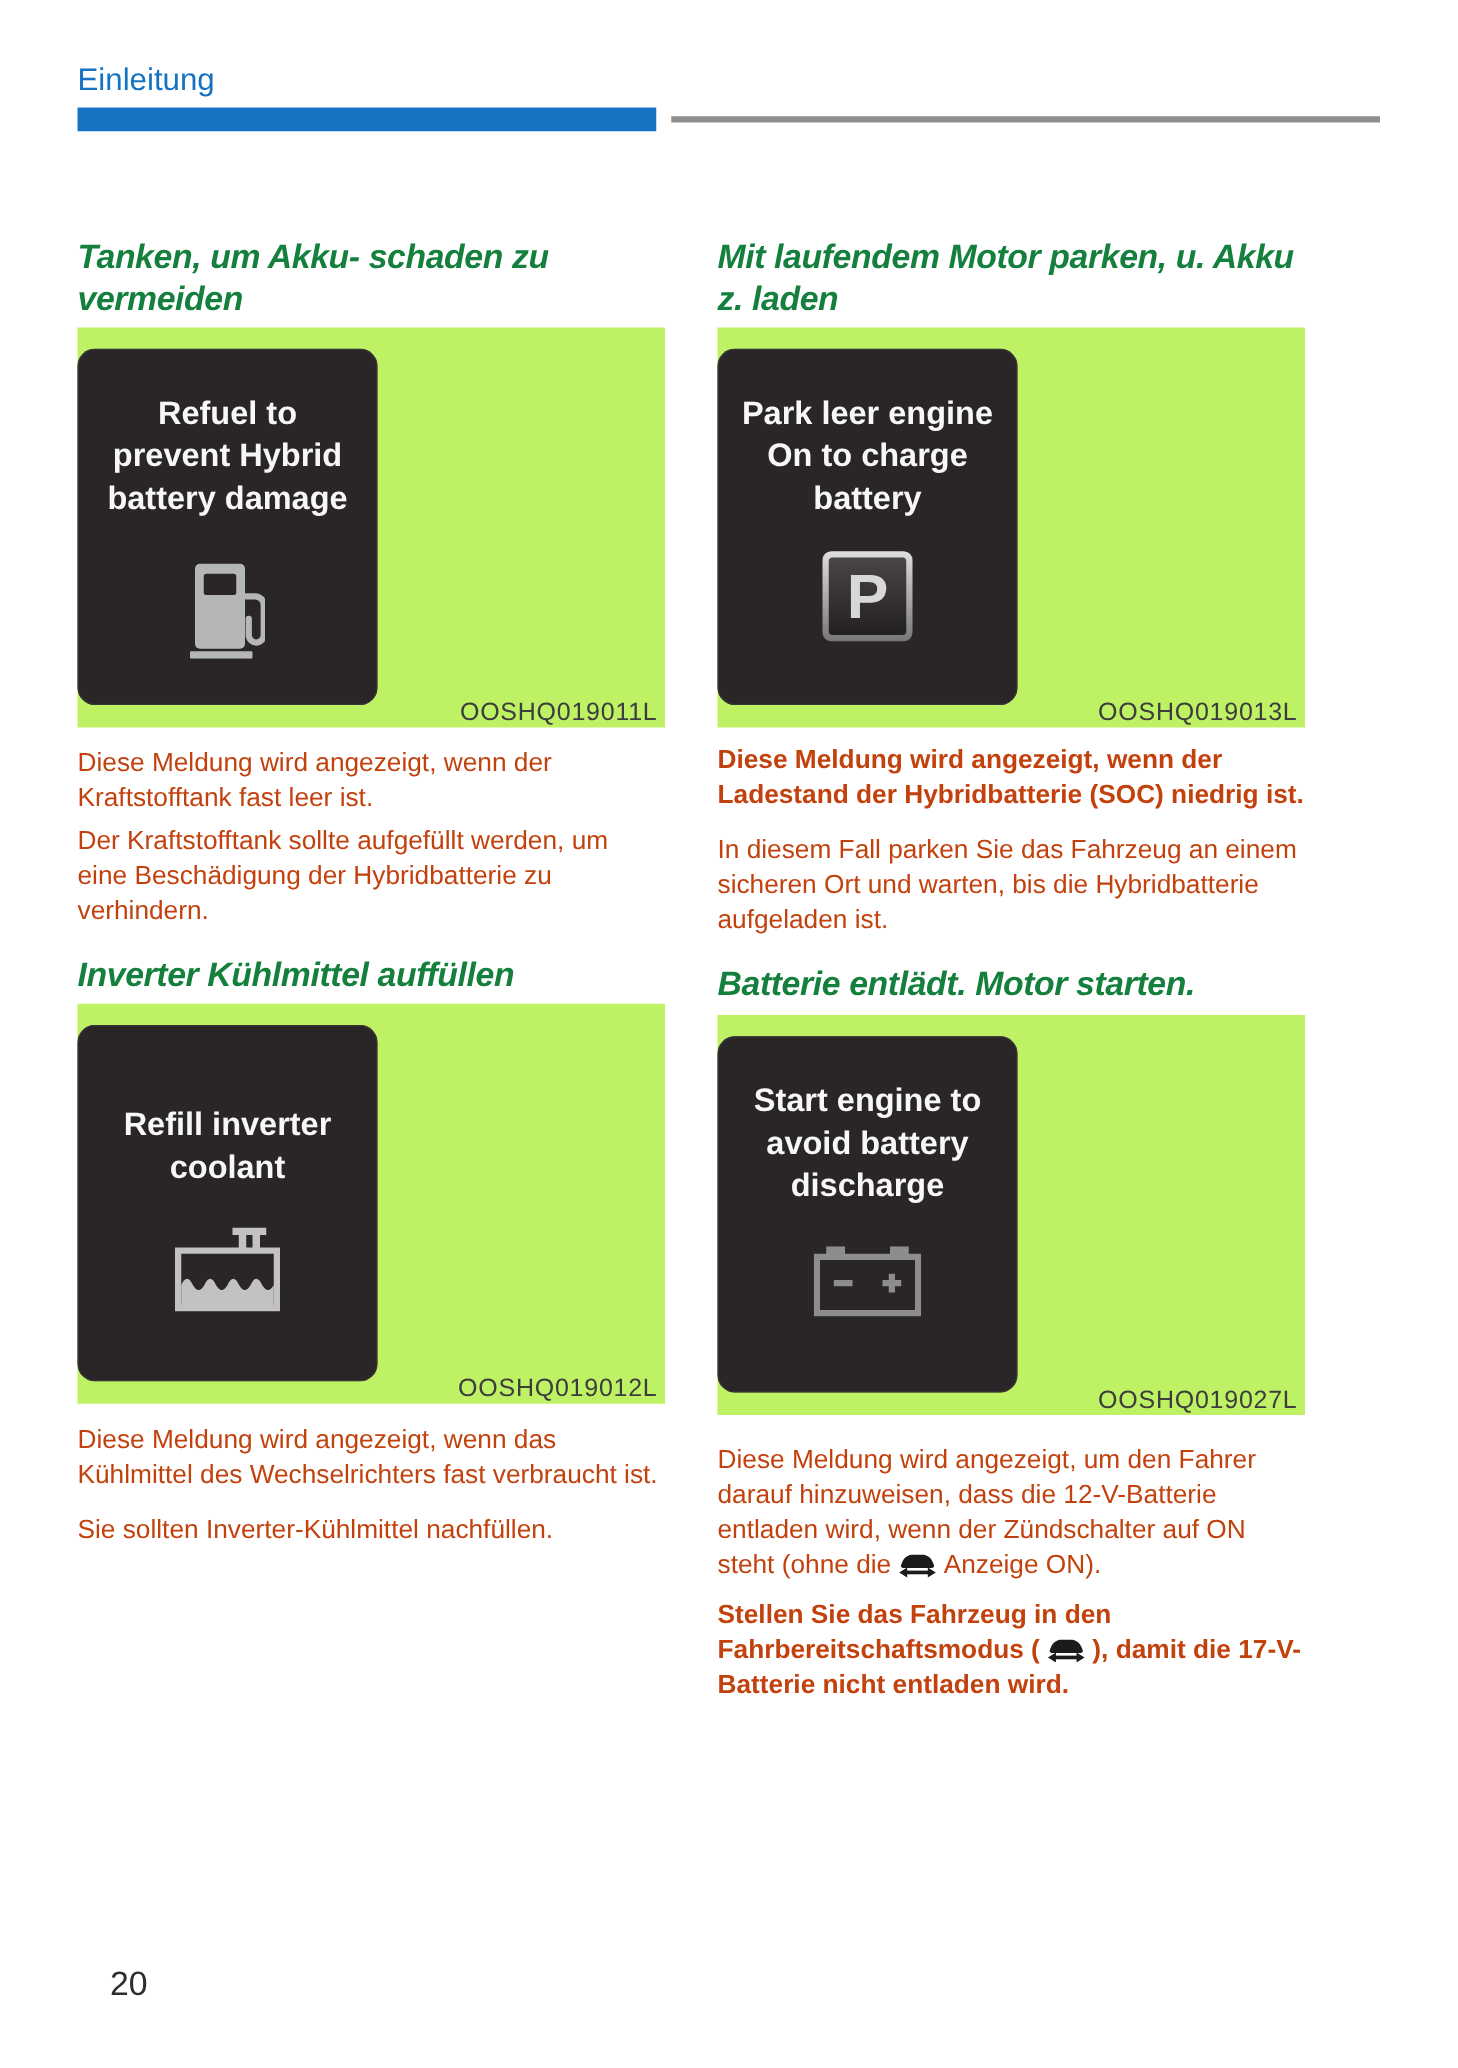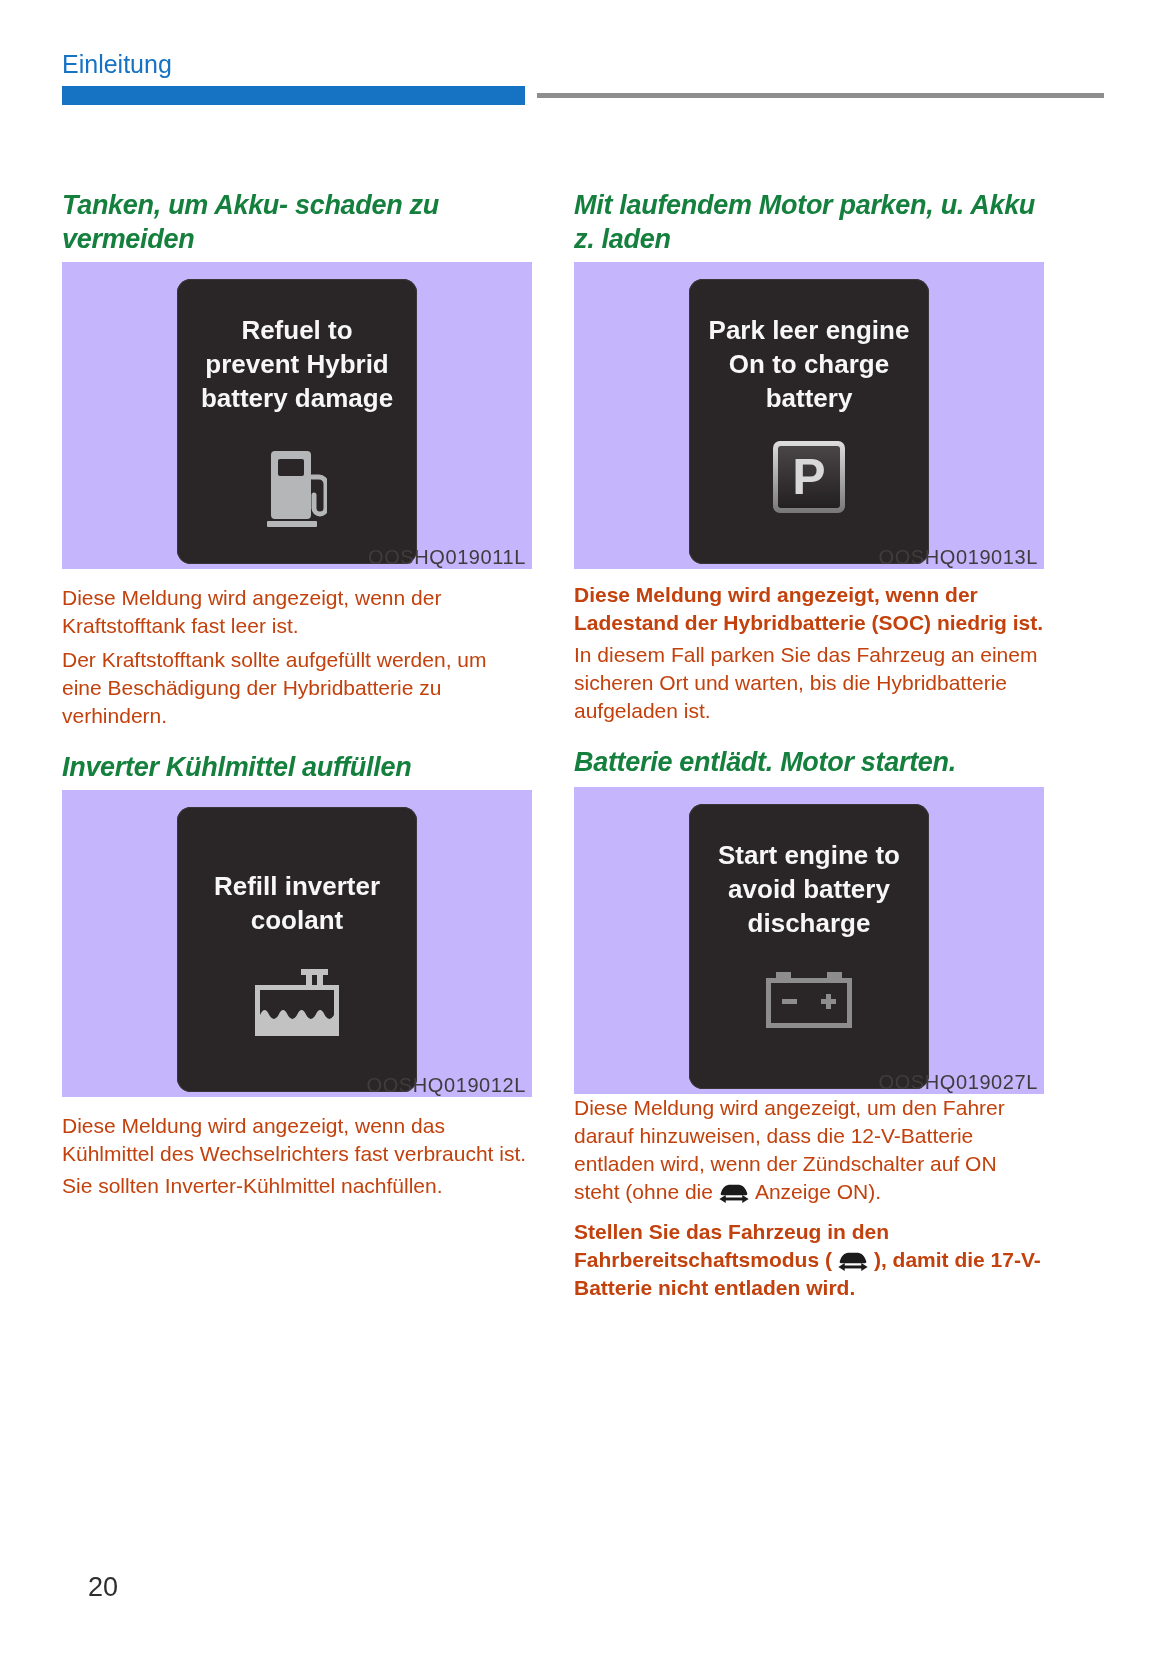--- a/index.html
+++ b/index.html
@@ -13,40 +13,40 @@
   .title-rule { position:absolute; left:537px; top:93px; width:567px; height:5px; background:#8e8e8e; }
   
   .col { position:absolute; top:188px; width:470px; }
   .col-left { left:62px; }
   .col-right { left:574px; }
   .heading {
     margin:0; font-size:27px; line-height:34px; font-style:italic; font-weight:bold;
     color:#15803d; letter-spacing:-0.3px;
   }
   .panel {
-    position:relative; background:#c4b5fd; margin-top:6px;
-    padding:17px 0 5px; display:flex; justify-content:center; height:285px;
+    position:relative; background:#bef264; margin-top:6px;
+    padding:17px 0 18px; display:flex; justify-content:flex-start; height:285px;
   }
   .display {
     width:240px; height:285px; background:#2a2526; border-radius:14px;
     display:flex; flex-direction:column; align-items:center; box-sizing:border-box;
     padding-top:34px; box-shadow:0 0 0 1px #3a3536 inset;
   }
   .display .msg {
     font-size:26px; line-height:34px; font-weight:600; color:#f7f7f7; text-align:center;
   }
   .display--two-lines { padding-top:62px; }
   .icon-slot { margin-top:32px; display:flex; justify-content:center; }
   .icon-slot--tight { margin-top:26px; }
   .caption {
     position:absolute; right:6px; bottom:0px; font-size:20px; color:#3d3d3d; letter-spacing:0.6px;
   }
   .body { margin:0; font-size:21px; line-height:28px; color:#c2410c; }
-  .mt15 { margin-top:15px; } .mt8 { margin-top:4px; } .mt6 { margin-top:6px; }
-  .mt12 { margin-top:12px;font-weight:bold; } .mt22 { }
+  .mt15 { margin-top:15px; } .mt8 { margin-top:16px; } .mt6 { margin-top:6px; }
+  .mt12 { margin-top:12px;font-weight:bold; } .mt22 { margin-top:22px; }
   .heading-space { margin-top:20px; }
   
   .p-tile {
     width:72px; height:72px; border-radius:7px; box-sizing:border-box;
     background:linear-gradient(180deg,#dedede,#777777); padding:5px;
   }
   .p-tile-inner {
     width:100%; height:100%; border-radius:3px;
     background:linear-gradient(180deg,#4a4547,#232021);
     display:flex; align-items:center; justify-content:center;

